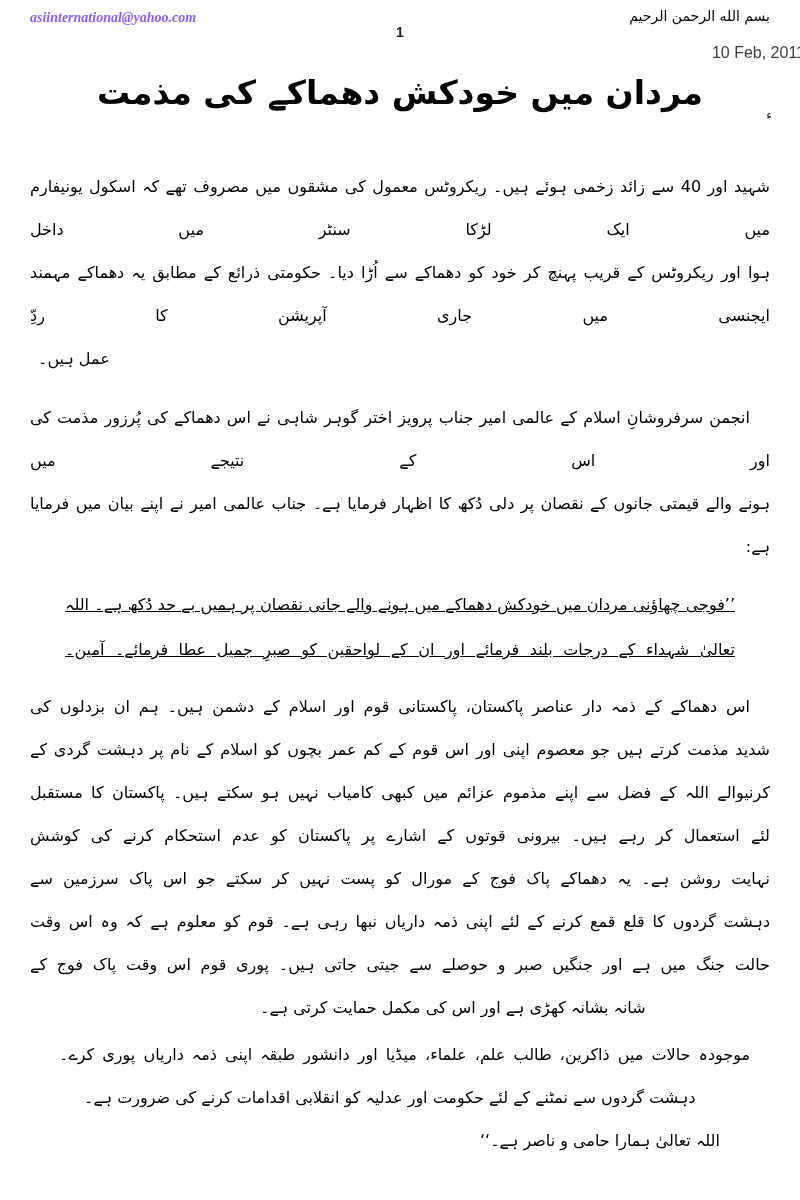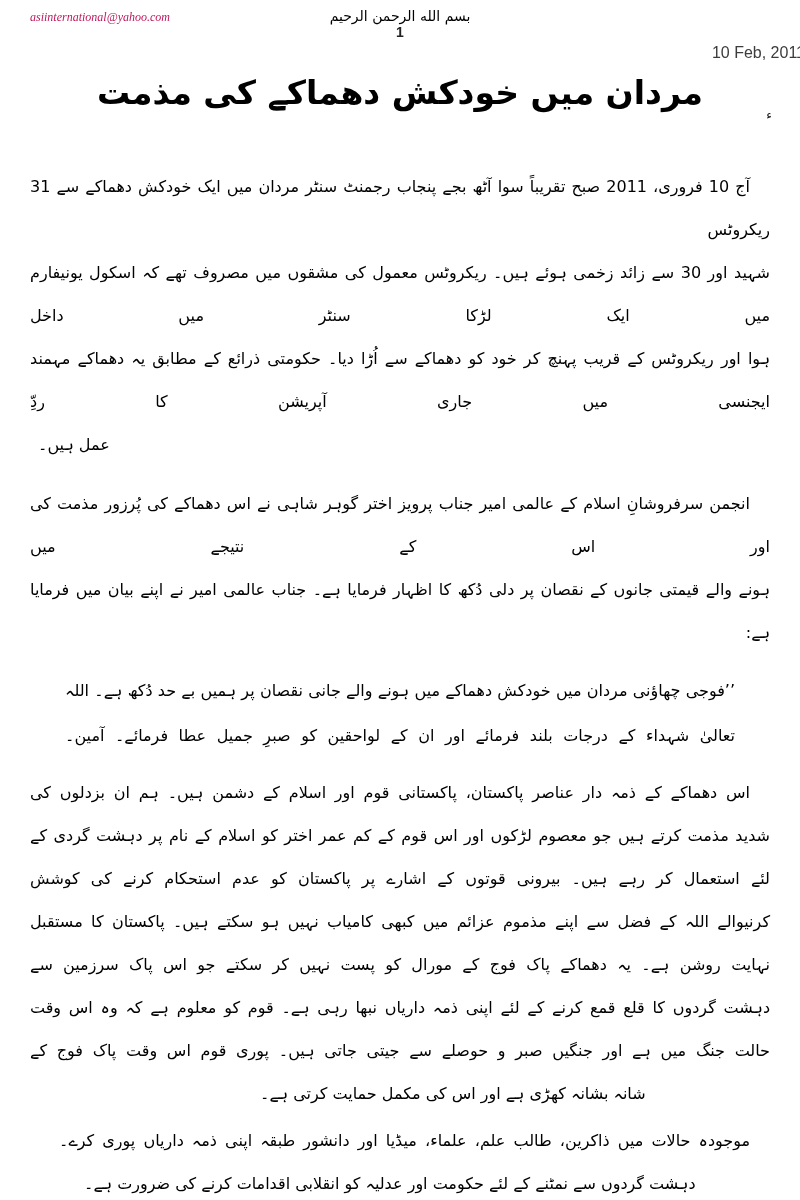--- a/index.html
+++ b/index.html
@@ -5,25 +5,25 @@
   html,body{margin:0;padding:0;background:#ffffff;}
   .page{
     position:relative;width:800px;height:1200px;box-sizing:border-box;
     padding:8px 30px 0 30px;background:#ffffff;overflow:hidden;
     font-family:"DejaVu Sans",sans-serif;color:#000;
   }
   
   .hdr{position:relative;height:38px;}
   .hdr-email{
     position:absolute;left:0;top:2px;
-    font-family:"Liberation Serif",serif;font-style:italic;font-weight:normal;
-    font-size:12px;color:#be185d;text-decoration:none;
+    font-family:"Liberation Serif",serif;font-style:italic;font-weight:bold;
+    font-size:14px;color:#8b5cf6;text-decoration:none;
   }
   .bismillah{
-    position:absolute;left:0;right:0;top:0;text-align:center;
+    position:absolute;left:0;right:0;top:0;
     font-size:14px;direction:rtl;
   }
   .pageno{
     position:absolute;left:0;right:0;top:16px;text-align:center;
     font-family:"Liberation Sans",sans-serif;font-size:14px;font-weight:bold;color:#222;
   }
   .dateline{
     position:absolute;right:-5px;top:44px;
     font-family:"Liberation Sans",sans-serif;font-size:16px;color:#3c3c3c;
   }
@@ -36,21 +36,21 @@
   }
   
   .uline{
     direction:rtl;font-size:16px;line-height:43px;color:#000;
   }
   .j{text-align:justify;text-align-last:justify;}
   .indent{text-indent:20px;}
   .leftline{text-align:left;margin-left:8px;}
   .para{margin-top:0;}
   .p2{margin-top:16px;}
-  .quote{margin:14px 35px 0 35px;}
+  .quote{margin:14px 35px 0 35px;text-decoration:underline;}
   .quote .uline{line-height:45px;}
   .p3{margin-top:13px;}
   .p4{margin-top:4px;margin-left:29px;}
   .closing{margin-left:450px;}
 </style>
 </head>
 <body>
 
 <div class="page">
 
@@ -61,22 +61,21 @@
   </div>
 
   <div class="dateline">10 Feb, 2011</div>
 
   <div class="doc-title">مردان میں خودکش دھماکے کی مذمت</div>
 
   <div class="corner-mark">ء</div>
 
   <div class="para p1" style="margin-top:50px;">
     <div>
-        <div class="uline j indent">آج 10 فروری، 2011 صبح تقریباً سوا آٹھ بجے پنجاب رجمنٹ سنٹر مردان میں ایک خودکش دھماکے سے 31 ریکروٹس</div>
-        <div class="uline j">شہید اور 30 سے زائد زخمی ہوئے ہیں۔ ریکروٹس معمول کی مشقوں میں مصروف تھے کہ اسکول یونیفارم میں ایک لڑکا سنٹر میں داخل</div>
+        <div class="uline j">شہید اور 40 سے زائد زخمی ہوئے ہیں۔ ریکروٹس معمول کی مشقوں میں مصروف تھے کہ اسکول یونیفارم میں ایک لڑکا سنٹر میں داخل</div>
         <div class="uline j">ہوا اور ریکروٹس کے قریب پہنچ کر خود کو دھماکے سے اُڑا دیا۔ حکومتی ذرائع کے مطابق یہ دھماکے مہمند ایجنسی میں جاری آپریشن کا ردِّ</div>
       </div>
     <div class="uline leftline">عمل ہیں۔</div>
   </div>
 
   <div class="para p2">
     <div>
         <div class="uline j indent">انجمن سرفروشانِ اسلام کے عالمی امیر جناب پرویز اختر گوہر شاہی نے اس دھماکے کی پُرزور مذمت کی اور اس کے نتیجے میں</div>
         <div class="uline j">ہونے والے قیمتی جانوں کے نقصان پر دلی دُکھ کا اظہار فرمایا ہے۔ جناب عالمی امیر نے اپنے بیان میں فرمایا ہے:</div>
       </div>
@@ -85,23 +84,23 @@
   <div class="quote">
     <div>
         <div class="uline j">’’فوجی چھاؤنی مردان میں خودکش دھماکے میں ہونے والے جانی نقصان پر ہمیں بے حد دُکھ ہے۔ اللہ</div>
         <div class="uline j">تعالیٰ شہداء کے درجات بلند فرمائے اور ان کے لواحقین کو صبرِ جمیل عطا فرمائے۔ آمین۔</div>
       </div>
   </div>
 
   <div class="para p3">
     <div>
         <div class="uline j indent">اس دھماکے کے ذمہ دار عناصر پاکستان، پاکستانی قوم اور اسلام کے دشمن ہیں۔ ہم ان بزدلوں کی</div>
-        <div class="uline j">شدید مذمت کرتے ہیں جو معصوم لڑکوں اور اس قوم کے کم عمر اختر کو اسلام کے نام پر دہشت گردی کے</div>
+        <div class="uline j">شدید مذمت کرتے ہیں جو معصوم اپنی اور اس قوم کے کم عمر بچوں کو اسلام کے نام پر دہشت گردی کے</div>
+        <div class="uline j">کرنیوالے اللہ کے فضل سے اپنے مذموم عزائم میں کبھی کامیاب نہیں ہو سکتے ہیں۔ پاکستان کا مستقبل</div>
         <div class="uline j">لئے استعمال کر رہے ہیں۔ بیرونی قوتوں کے اشارے پر پاکستان کو عدم استحکام کرنے کی کوشش</div>
-        <div class="uline j">کرنیوالے اللہ کے فضل سے اپنے مذموم عزائم میں کبھی کامیاب نہیں ہو سکتے ہیں۔ پاکستان کا مستقبل</div>
         <div class="uline j">نہایت روشن ہے۔ یہ دھماکے پاک فوج کے مورال کو پست نہیں کر سکتے جو اس پاک سرزمین سے</div>
         <div class="uline j">دہشت گردوں کا قلع قمع کرنے کے لئے اپنی ذمہ داریاں نبھا رہی ہے۔ قوم کو معلوم ہے کہ وہ اس وقت</div>
         <div class="uline j">حالت جنگ میں ہے اور جنگیں صبر و حوصلے سے جیتی جاتی ہیں۔ پوری قوم اس وقت پاک فوج کے</div>
       </div>
     <div class="uline leftline" style="margin-left:230px;">شانہ بشانہ کھڑی ہے اور اس کی مکمل حمایت کرتی ہے۔</div>
   </div>
 
   <div class="para p4">
     <div>
         <div class="uline j indent">موجودہ حالات میں ذاکرین، طالب علم، علماء، میڈیا اور دانشور طبقہ اپنی ذمہ داریاں پوری کرے۔</div>

